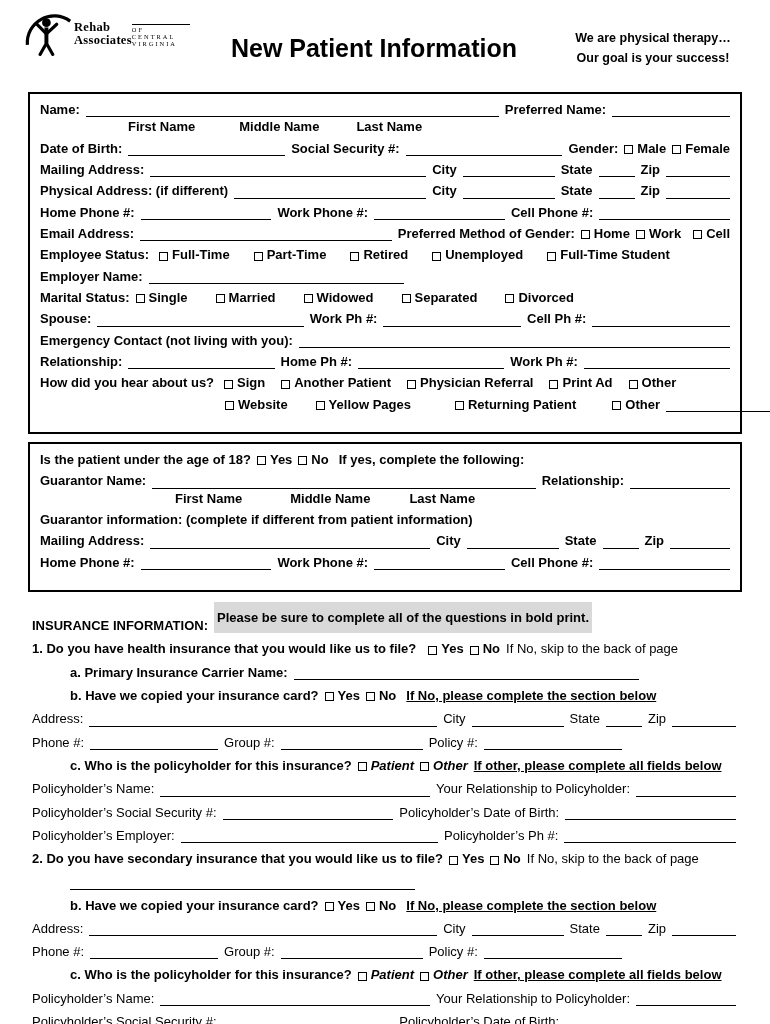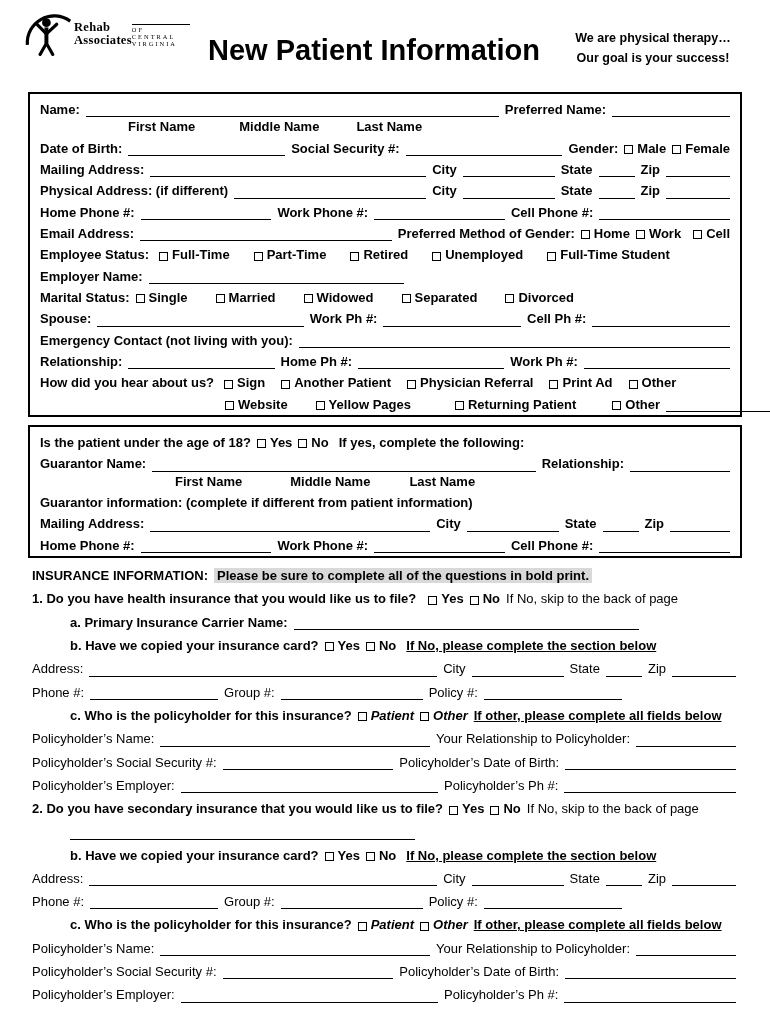--- a/index.html
+++ b/index.html
@@ -9,38 +9,38 @@
   .page{width:770px;height:1024px;overflow:hidden;position:relative;padding-top:10px}
 
   
   .header{display:flex;align-items:flex-start;padding:0 22px;height:74px}
   .logo{width:168px;display:flex;flex-direction:row;align-items:center}
   .logo-name{font-family:"Liberation Serif",serif;font-weight:700;font-size:12.5px;
              letter-spacing:.3px;line-height:1;margin-top:-2px}
   .logo-sub{font-family:"Liberation Serif",serif;font-size:6.4px;letter-spacing:2px;
             border-top:1px solid #000;margin-top:2px;padding-top:1px}
   .title-wrap{flex:1;text-align:center;padding-top:24px}
-  .title{font-size:29px;font-weight:700}
+  .title{font-size:25px;font-weight:700}
   .tagline{width:190px;padding-top:18px;font-weight:700;font-size:12.5px;
            line-height:1.6;text-align:center}
 
   
-  .box{border:2px solid #000;margin:8px 28px 0;padding:8px 10px 3px;font-weight:600}
+  .box{border:2px solid #000;margin:8px 28px 0;padding:8px 10px 20px;font-weight:600}
   .row{display:flex;align-items:flex-end;gap:6px;margin-top:6px;white-space:nowrap}
   .row:first-child{margin-top:0}
   .lbl{white-space:pre;line-height:1.18}
   .blank{border-bottom:1px solid #000;height:15px;flex:0 0 auto}
   .fill{flex:1 1 auto}
   .cb{width:9px;height:9px;border:1.3px solid #000;flex:0 0 auto;margin-bottom:2px;background:#fff}
   .opt{display:inline-flex;align-items:flex-end;gap:4px}
   .b{font-weight:700}
   .note{font-weight:400}
   .ul{font-weight:700;text-decoration:underline}
   .it{font-style:italic}
-  .hl{background:#d9d9d9;font-weight:700;padding:0 3px}
+  .hl{background:#d9d9d9;font-weight:700;padding:8px 3px}
 
   
   .ins{margin:10px 34px 0 32px;font-weight:400}
   .ins .row{margin-top:8px}
   .indent{margin-left:38px}
 </style>
 </head>
 <body>
 
 <div class="page">

